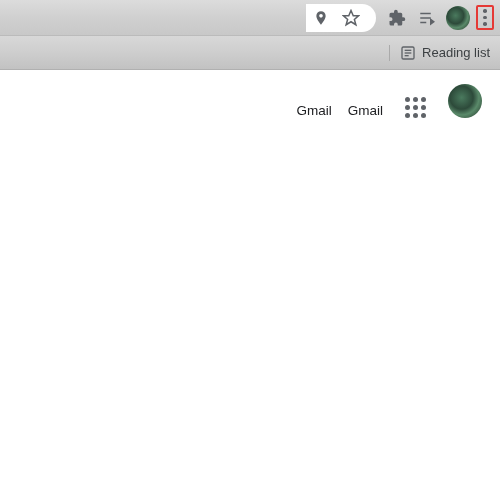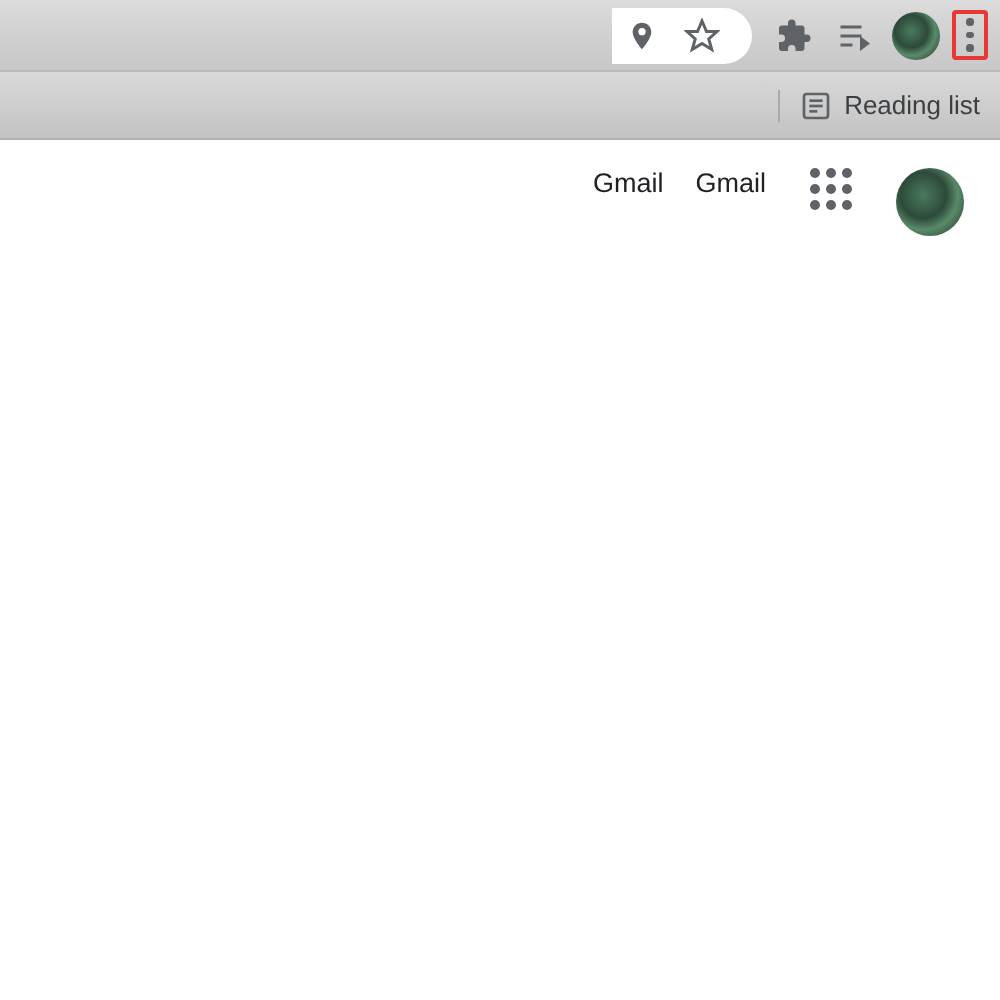--- a/index.html
+++ b/index.html
@@ -86,21 +86,21 @@
     }
     .reading-list-icon {
       width: 16px;
       height: 16px;
       display: flex;
       align-items: center;
       justify-content: center;
     }
     .content-header {
       display: flex;
-      align-items: flex-start;
+      align-items: flex-end;
       justify-content: flex-end;
       gap: 16px;
       padding: 14px 18px;
     }
     .content-link {
       color: #202124;
       font-size: 13.5px;
       cursor: pointer;
     }
     .apps-grid {

